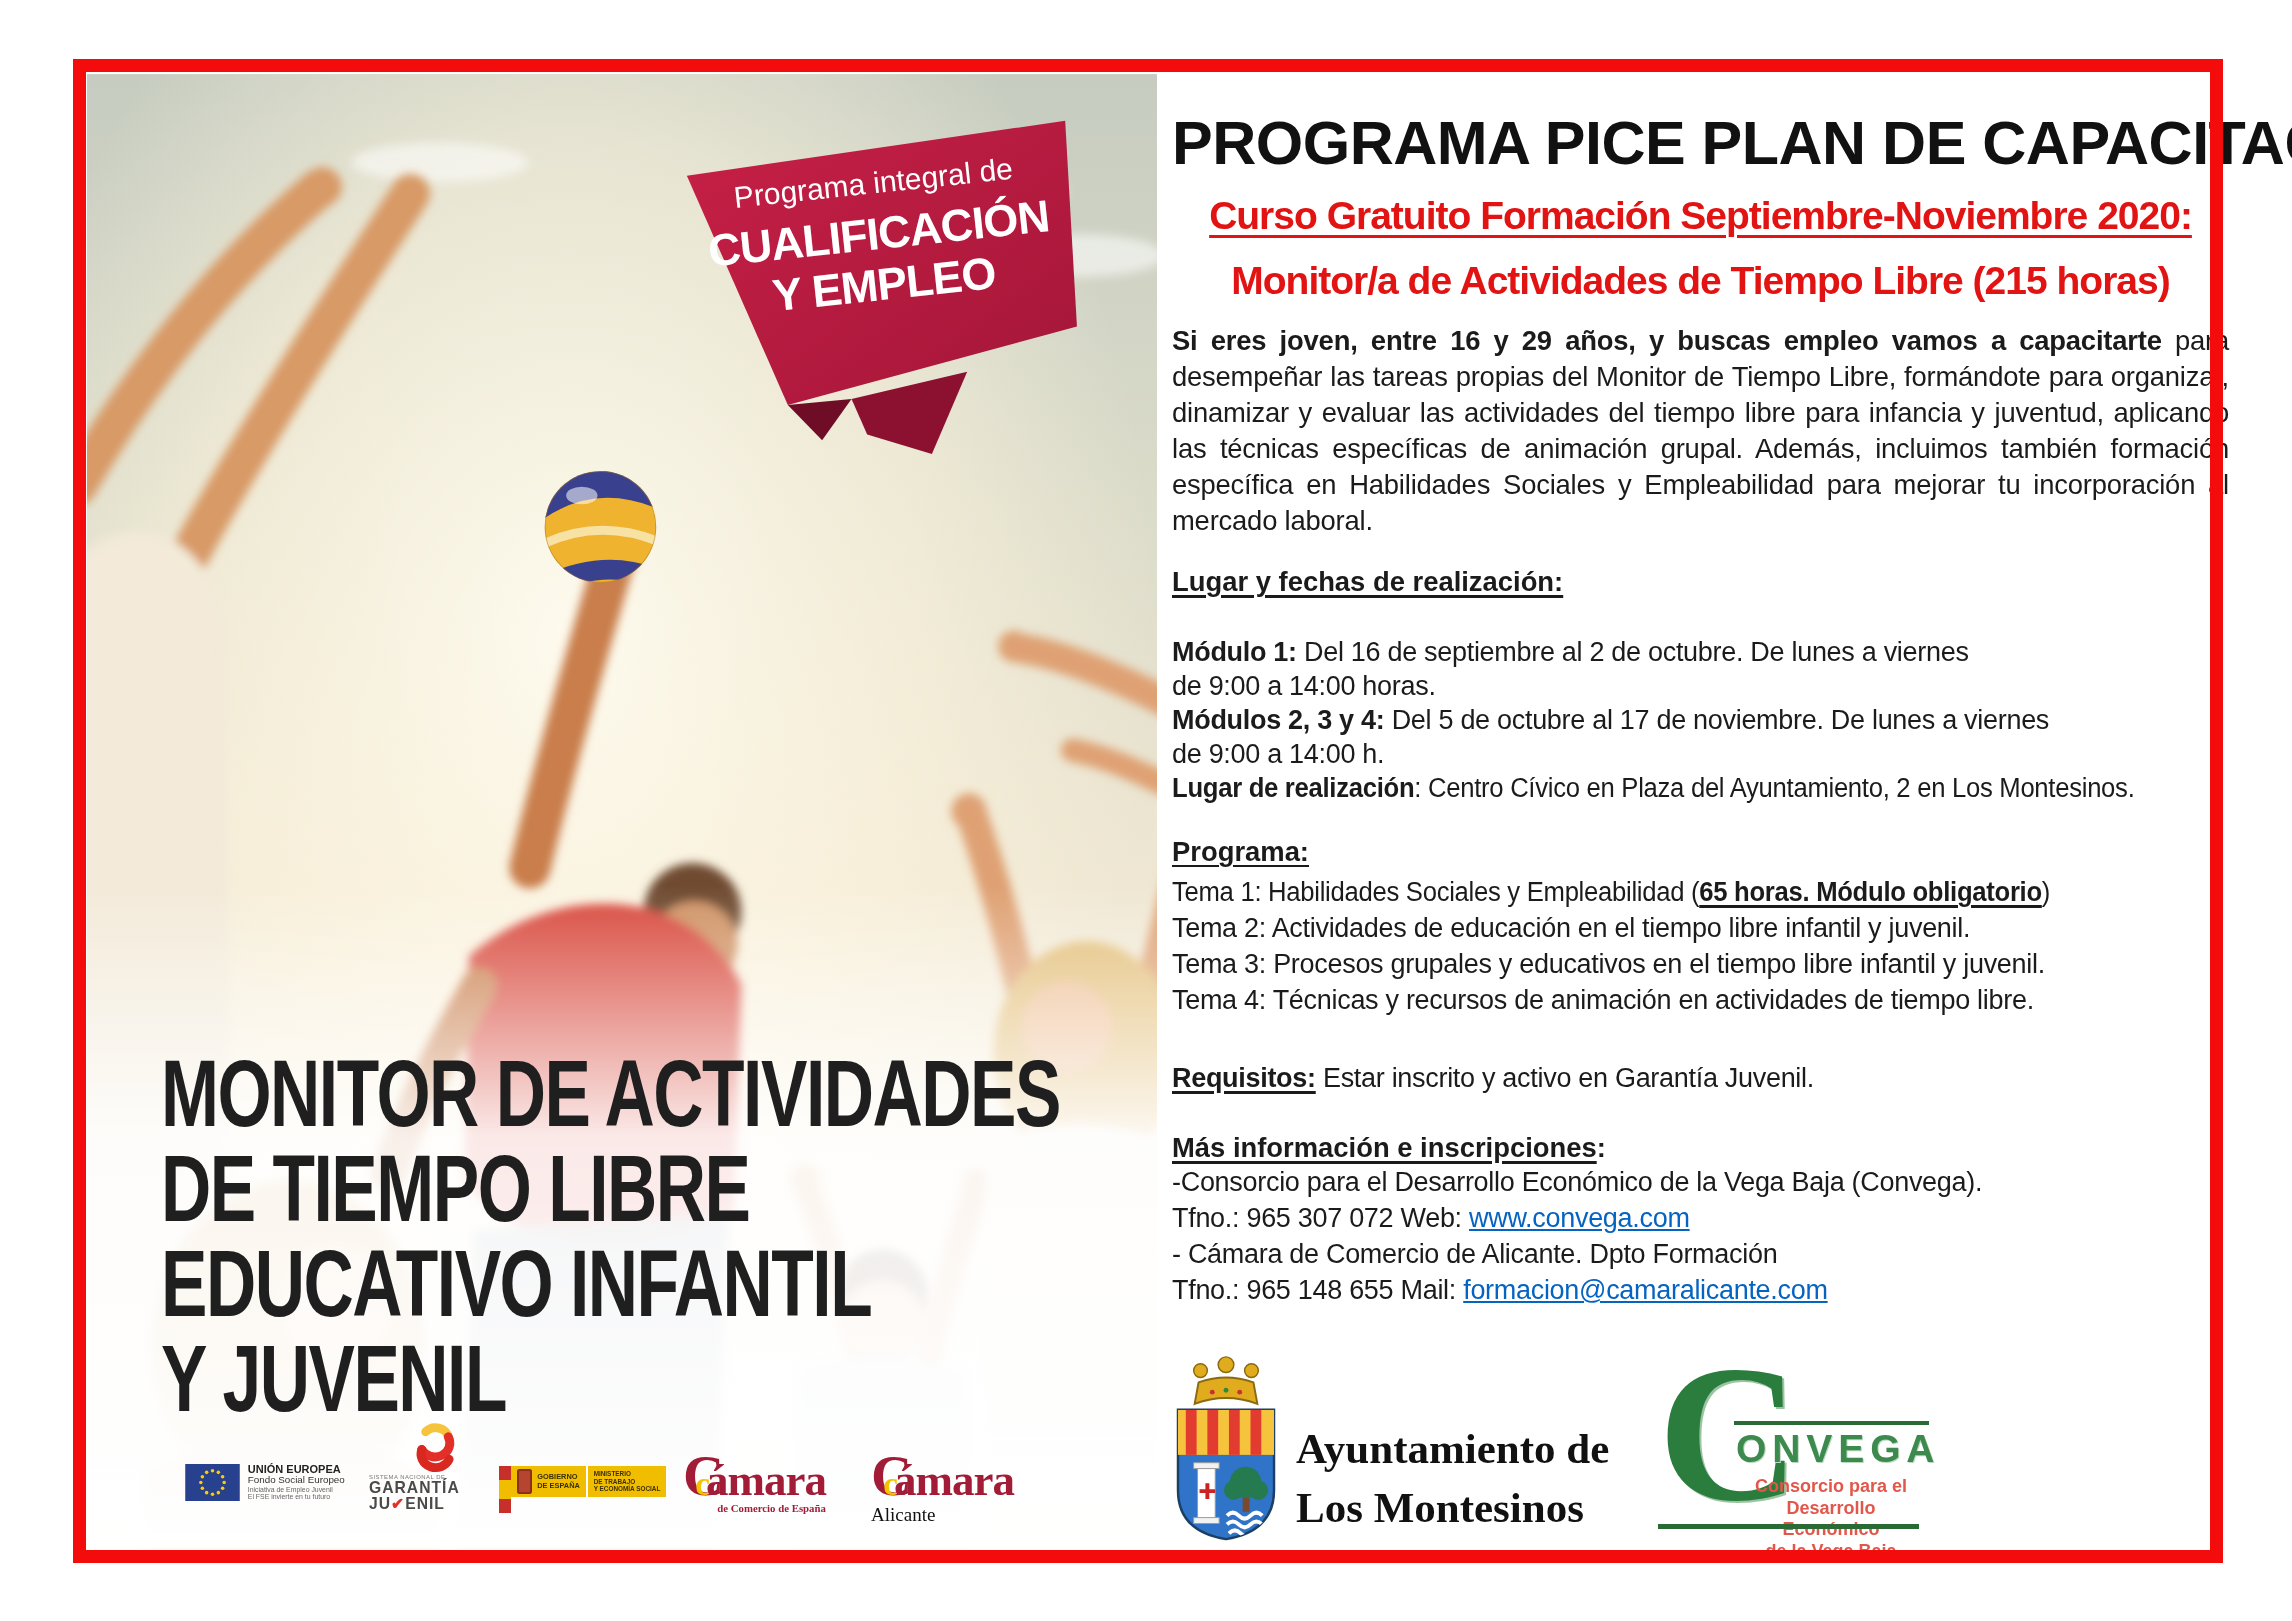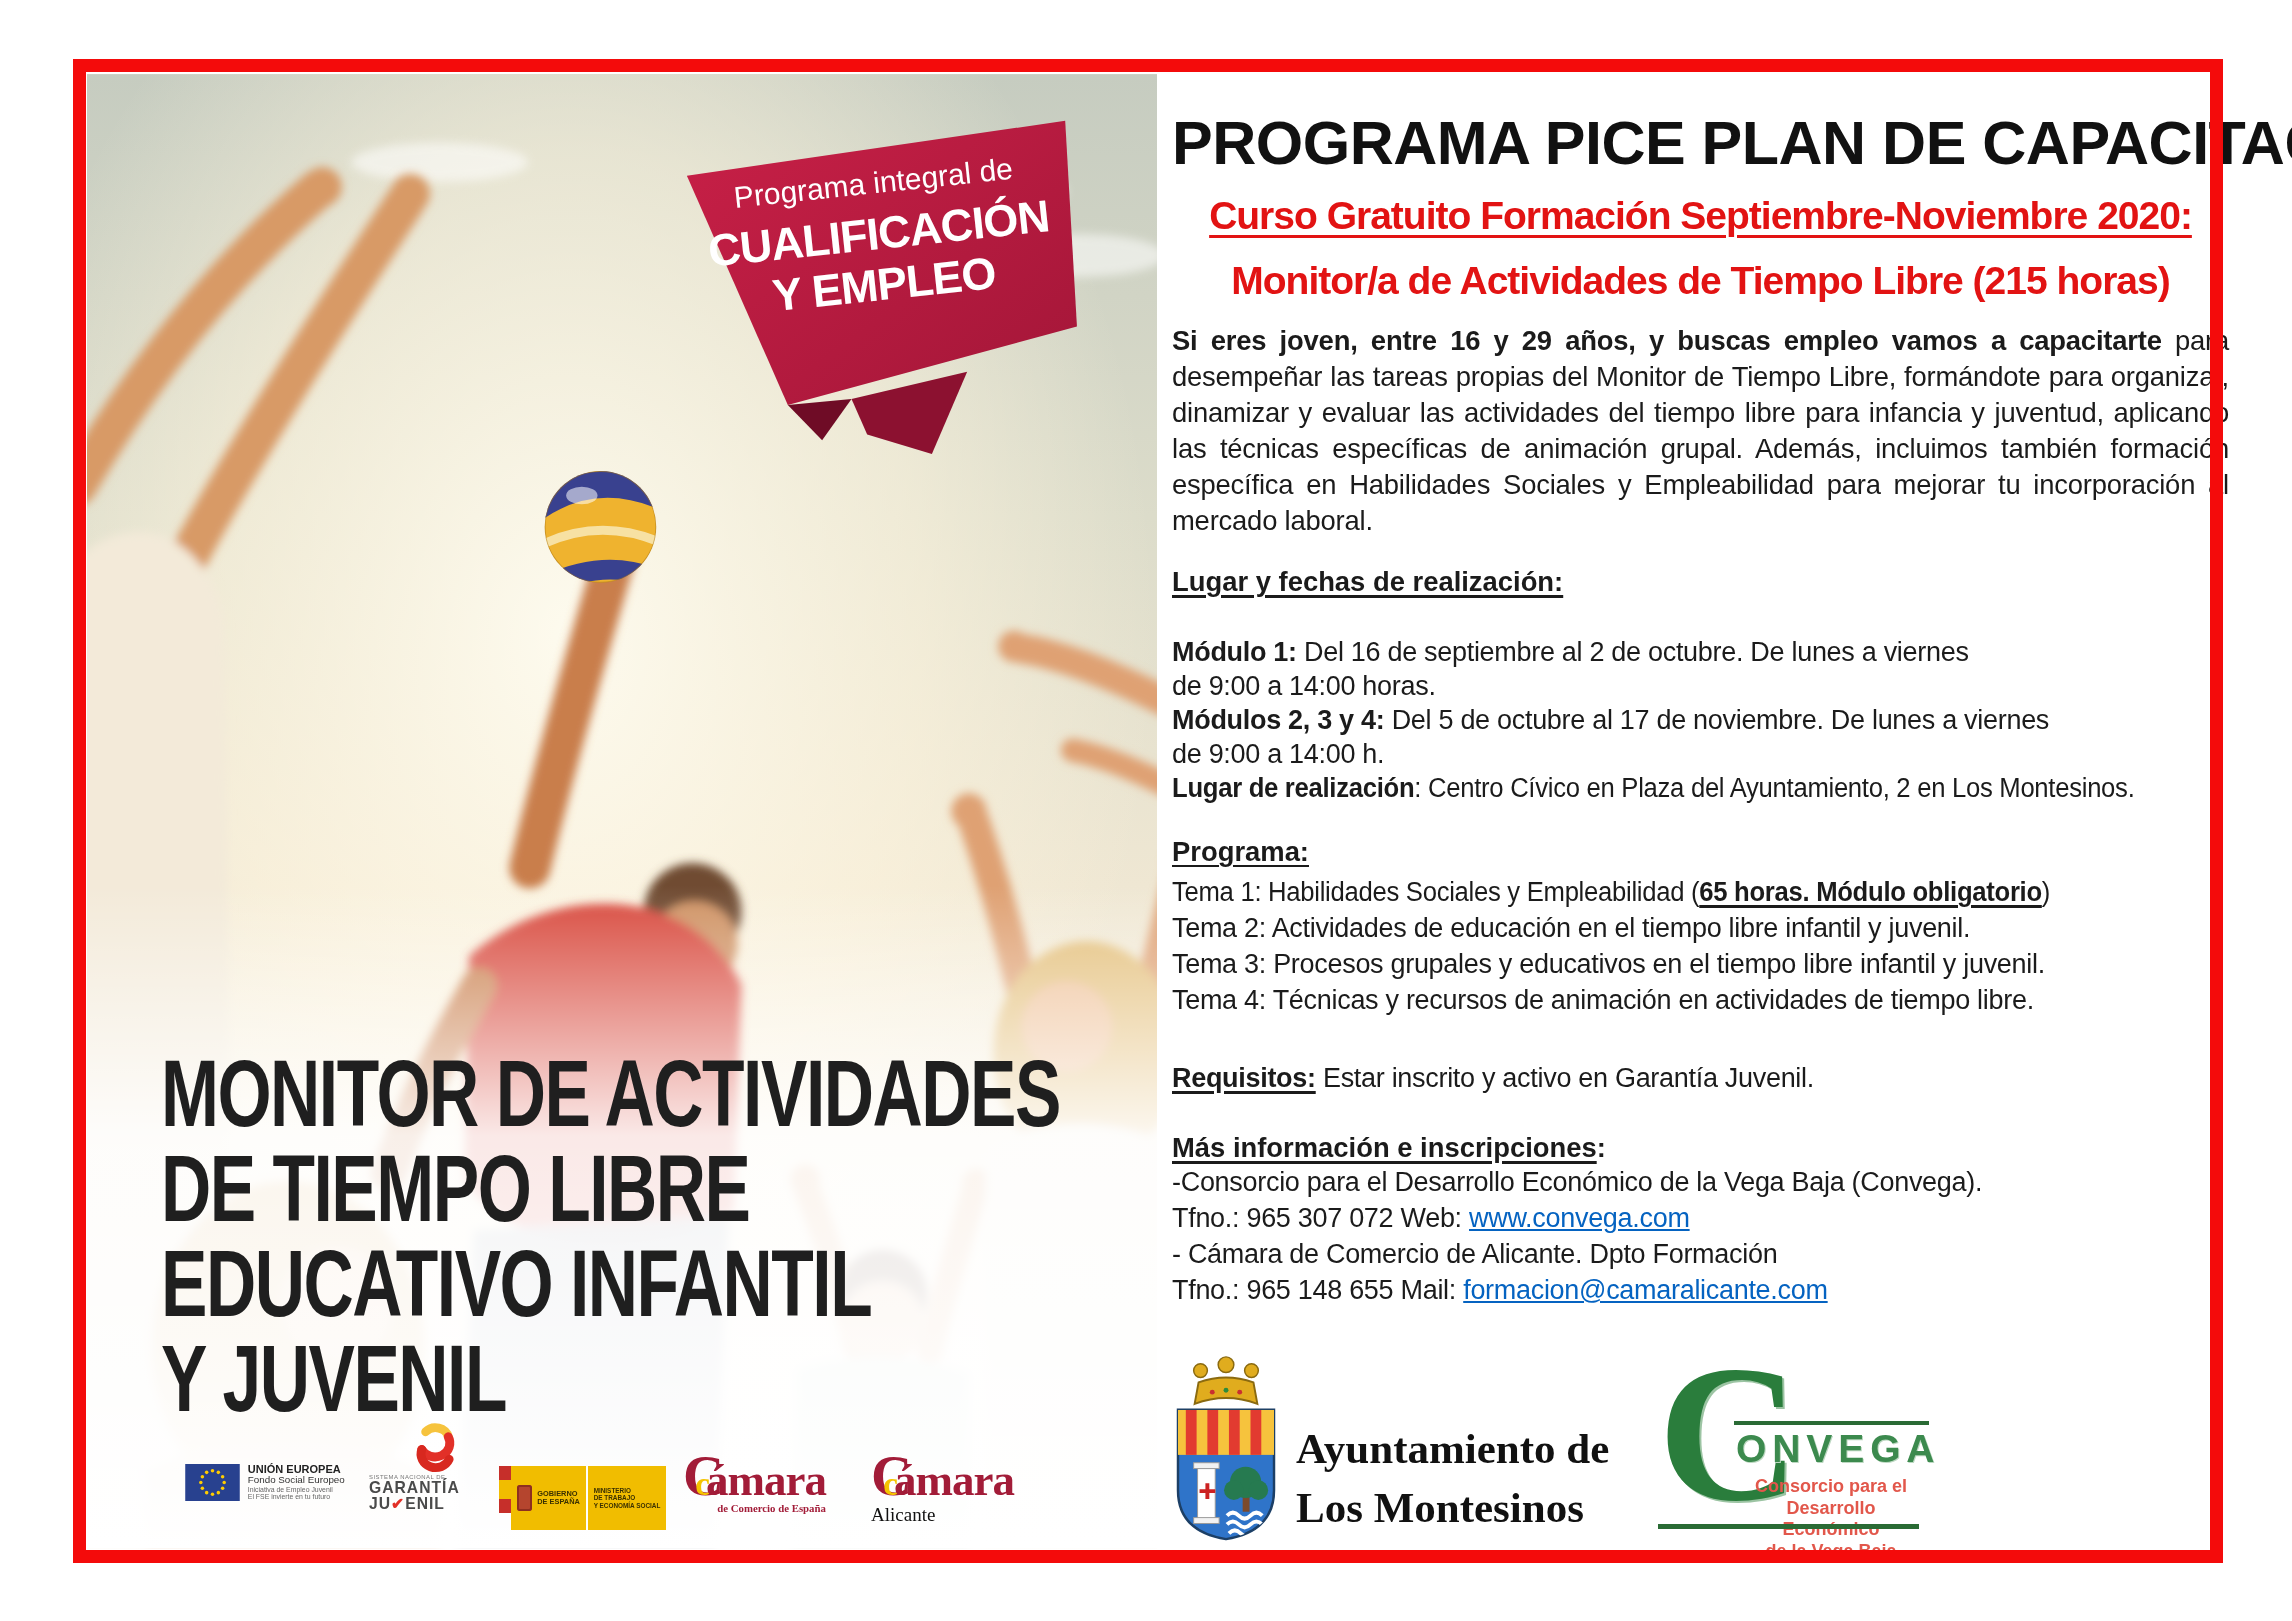--- a/index.html
+++ b/index.html
@@ -36,21 +36,21 @@
   .eu-text .t{font-weight:700;font-size:11px;color:#222;}
   .eu-text .xs{font-size:6.9px;color:#666;line-height:7.8px;}
   .gj-wrap{left:282px;top:1349px;width:129px;text-align:left;}
   .gj-small{font-size:5.9px;color:#777;letter-spacing:0.5px;}
   .gj-big{font-size:15.7px;font-weight:700;color:#4a4a4a;letter-spacing:1px;line-height:15.7px;}
   .gj-big .chk{color:#e23028;}
   .gob-wrap{left:412px;top:1392px;display:flex;height:47px;}
   .gob-flagbar{width:11.8px;height:47px;display:flex;flex-direction:column;}
   .gob-flagbar .r{flex:1;background:#c62f2a;}
   .gob-flagbar .y{flex:1.4;background:#f1bd00;}
-  .gob-box{background:#f1bd00;height:64px;display:flex;align-items:center;padding:0 5.9px;gap:4.9px;}
+  .gob-box{background:#f1bd00;height:31px;display:flex;align-items:center;padding:0 5.9px;gap:4.9px;}
   .gob-box + .gob-box{margin-left:2px;}
   .gob-emblem{width:15.7px;height:25.5px;background:#b5452e;border-radius:2.9px;box-shadow:inset 0 0 0 2px #8d2f20;}
   .gob-txt{font-size:7.4px;font-weight:700;color:#3a3000;line-height:8.3px;}
   .gob-txt2{font-size:6.4px;font-weight:700;color:#3a3000;line-height:7.4px;}
   .camara{font-family:"Liberation Serif",serif;color:#a21c38;}
   .cam-es{left:596px;top:1378px;}
   .cam-ali{left:784px;top:1378px;}
   .cam-line{display:flex;align-items:baseline;}
   .cam-bigc{font-size:57px;font-weight:700;line-height:47px;}
   .cam-yc{font-size:33px;font-weight:700;color:#f5c400;margin-left:-29px;}

